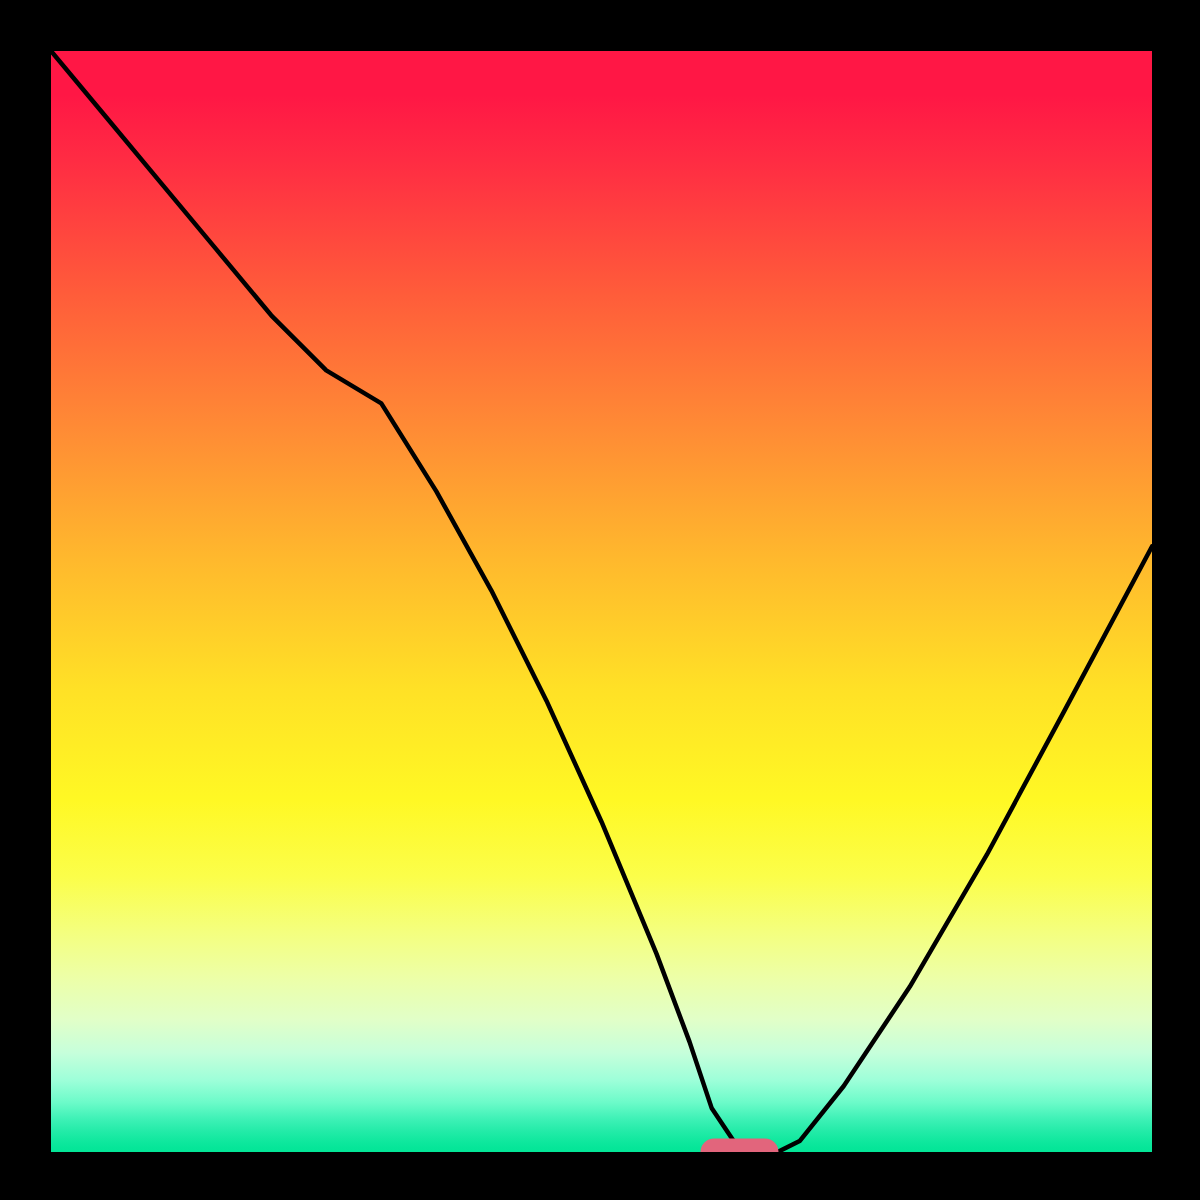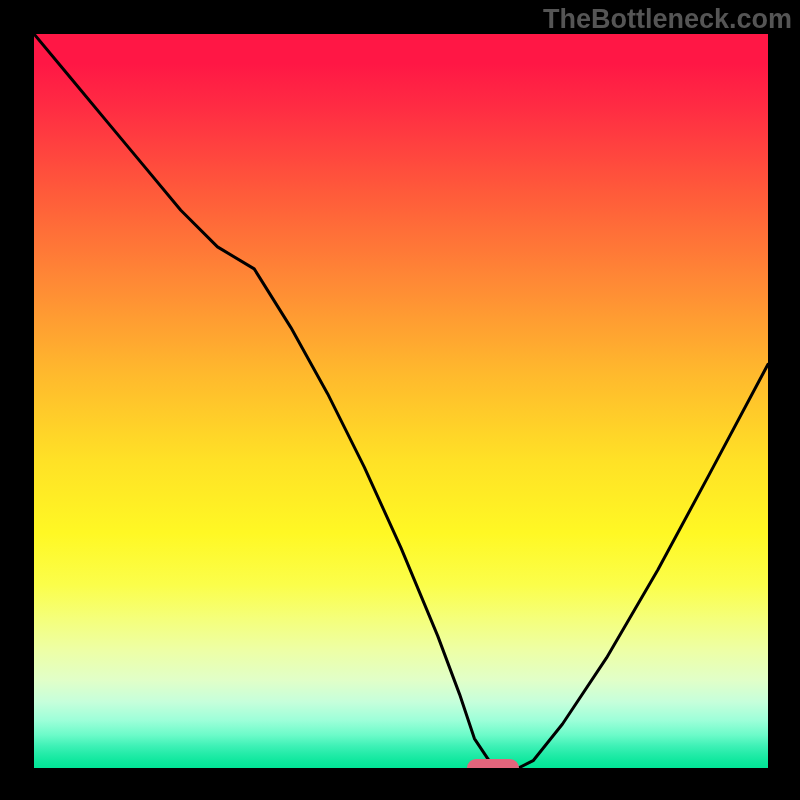--- a/index.html
+++ b/index.html
@@ -92,15 +92,14 @@
     <div class="gradient-bg"></div>
 
     <svg class="curve-layer" viewBox="0 0 734 734" preserveAspectRatio="none">
       <path fill="none" stroke="#000" stroke-width="3" stroke-linejoin="round" stroke-linecap="round" d="M0.0 0.0 L36.7 44.0 L73.4 88.1 L110.1 132.1 L146.8 176.2 L183.5 212.9 L220.2 234.9 L256.9 293.6 L293.6 359.7 L330.3 433.1 L367.0 513.8 L403.7 601.9 L425.7 660.6 L440.4 704.6 L455.1 726.7 L469.8 734.0 L484.4 734.0 L499.1 726.7 L528.5 690.0 L572.5 623.9 L623.9 535.8 L675.3 440.4 L734.0 330.3" id="curve-path"></path>
     </svg>
 
     <div class="marker" id="optimum-marker" style="left: 432.75px; top: 725px;"></div>
 
   </div>
 
-  <div class="watermark">TheBottleneck.com</div>
 
 </div>
 
 </body></html>

